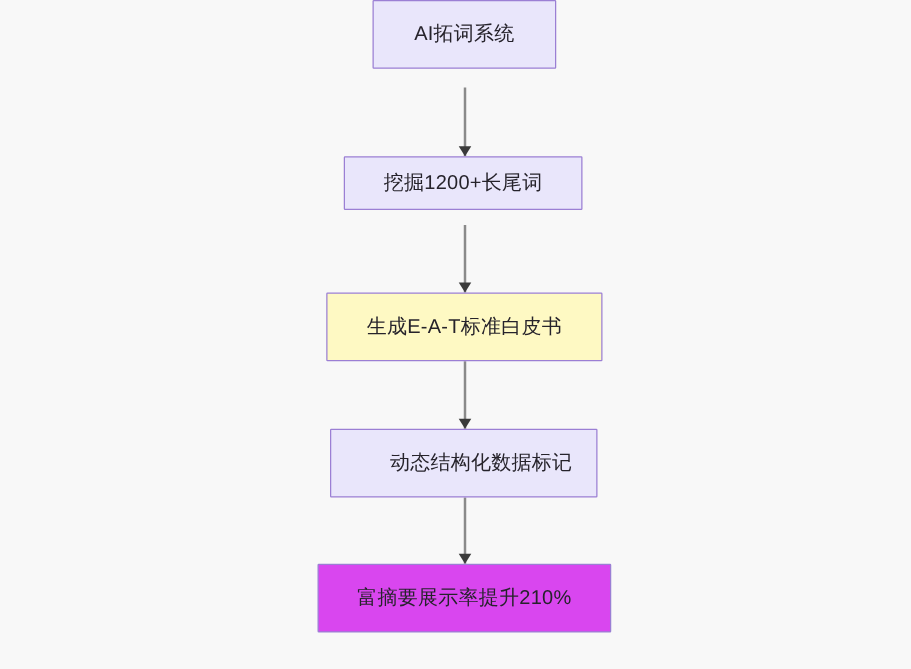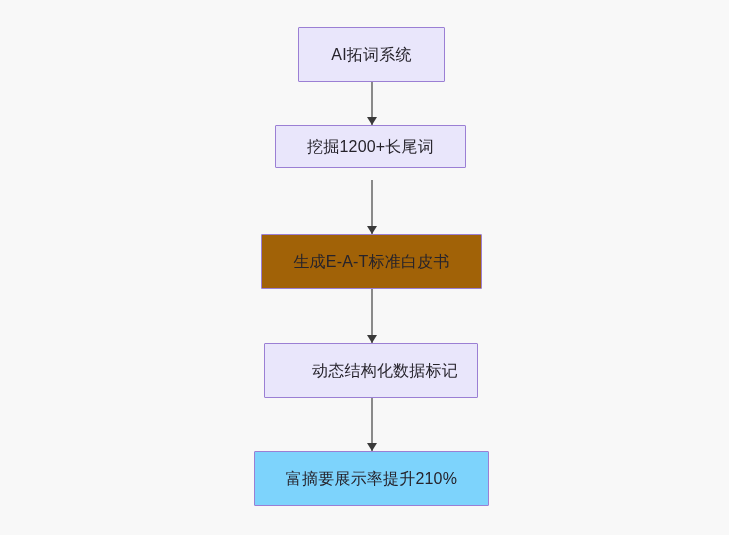--- a/index.html
+++ b/index.html
@@ -71,29 +71,29 @@
   </div>
   <div class="edge" style="left: 371px; top: 289px; width: 0px; height: 54px;">
     <div class="edge-line" style="height: 54px; background: rgb(138, 138, 138);"></div>
     <div class="edge-head" style="top: 45.5px; border-top-color: rgb(58, 58, 58);"></div>
   </div>
   <div class="edge" style="left: 371px; top: 398px; width: 0px; height: 53px;">
     <div class="edge-line" style="height: 53px; background: rgb(138, 138, 138);"></div>
     <div class="edge-head" style="top: 44.5px; border-top-color: rgb(58, 58, 58);"></div>
   </div>
 
-  <div class="node" style="left: 298px; top: 27px; width: 147px; height: 55px; background: rgb(233, 230, 251); border-color: rgb(155, 127, 212); color: rgb(38, 35, 43);">
+  <div class="node" style="left: 298px; top: 0; width: 147px; height: 55px; background: rgb(233, 230, 251); border-color: rgb(155, 127, 212); color: rgb(38, 35, 43);">
     <span class="node-label">AI拓词系统</span>
   </div>
   <div class="node" style="left: 275px; top: 125px; width: 191px; height: 43px; background: rgb(233, 230, 251); border-color: rgb(155, 127, 212); color: rgb(38, 35, 43);">
     <span class="node-label">挖掘1200+长尾词</span>
   </div>
-  <div class="node" style="left: 261px; top: 234px; width: 221px; height: 55px; background: #a16207; border-color: rgb(155, 127, 212); color: rgb(38, 35, 43);">
+  <div class="node" style="left: 261px; top: 234px; width: 221px; height: 55px; background: #fef9c3; border-color: rgb(155, 127, 212); color: rgb(38, 35, 43);">
     <span class="node-label">生成E-A-T标准白皮书</span>
   </div>
   <div class="node" style="left: 264px; top: 343px; width: 214px; height: 55px; background: rgb(233, 230, 251); border-color: rgb(155, 127, 212); color: rgb(38, 35, 43); padding-left: 28px;">
     <span class="node-label">动态结构化数据标记</span>
   </div>
-  <div class="node" style="left: 254px; top: 451px; width: 235px; height: 55px; background: #7dd3fc; border-color: rgb(155, 127, 212); color: rgb(38, 35, 43);">
+  <div class="node" style="left: 254px; top: 451px; width: 235px; height: 55px; background: #d946ef; border-color: rgb(155, 127, 212); color: rgb(38, 35, 43);">
     <span class="node-label">富摘要展示率提升210%</span>
   </div>
 
 </div>
 
 </body></html>

